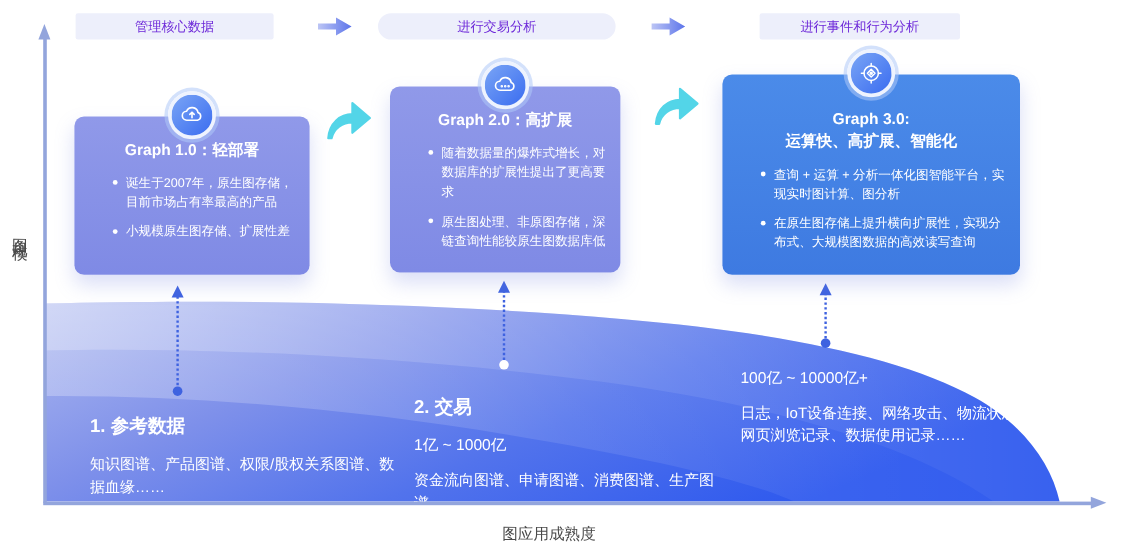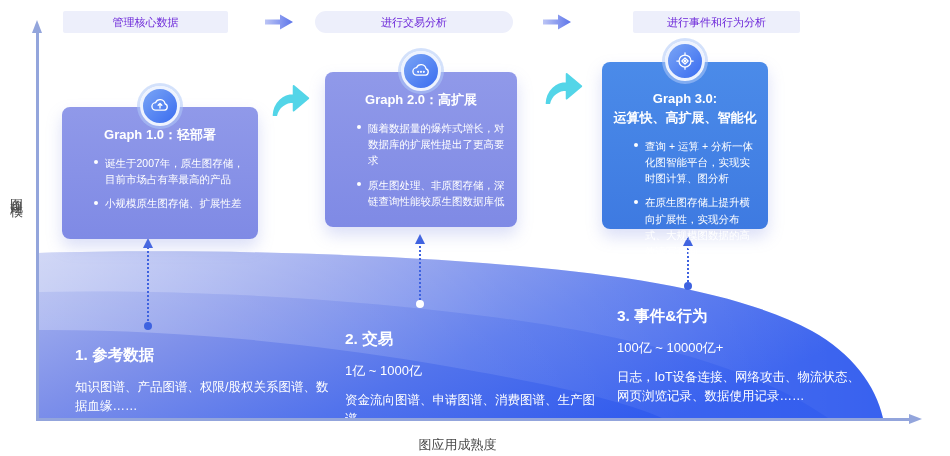--- a/index.html
+++ b/index.html
@@ -19,23 +19,23 @@
   .stage-box{position:absolute;top:11px;height:22px;background:#edeffb;color:#6d28d9;font-size:11px;
     display:flex;align-items:center;justify-content:center;border-radius:2px;z-index:4;}
   #stage1{left:63px;width:165px;}
   #stage2{left:315px;width:198px;border-radius:11px;}
   #stage3{left:633px;width:167px;}
   .stage-arrow{position:absolute;top:12px;width:32px;height:20px;z-index:4;}
   #stagearrow1{left:263px;}
   #stagearrow2{left:541px;}
   
   .card{position:absolute;border-radius:8px;color:#fff;z-index:5;box-shadow:0 8px 16px rgba(125,140,225,.28);}
-  #card1{left:62px;top:107px;width:196px;height:132px;background:linear-gradient(180deg,#9099e9,#7f8ae5);}
+  #card1{left:62px;top:97px;width:196px;height:132px;background:linear-gradient(180deg,#9099e9,#7f8ae5);}
   #card2{left:325px;top:72px;width:192px;height:155px;background:linear-gradient(180deg,#9099e9,#7f8ae5);}
-  #card3{left:602px;top:62px;width:166px;height:167px;background:linear-gradient(180deg,#4b8be9,#3e7ae1);}
+  #card3{left:602px;top:62px;width:248px;height:167px;background:linear-gradient(180deg,#4b8be9,#3e7ae1);}
   .badge{position:absolute;top:-21px;left:50%;transform:translateX(-50%);width:34px;height:34px;border-radius:50%;
     background:linear-gradient(135deg,#7aa5f5,#3a6cf0);border:3px solid #eef3fe;
     box-shadow:0 0 0 3px rgba(175,200,248,.55);display:flex;align-items:center;justify-content:center;}
   .card-title{margin-top:19px;text-align:center;font-weight:bold;font-size:13px;line-height:1.45;}
   #card3 .card-title{margin-top:28px;}
   .card-bullets{margin:10px 0 0;padding:0 12px 0 32px;list-style:none;}
   .card-bullets li{position:relative;padding-left:11px;font-size:10.5px;line-height:1.55;margin-bottom:8px;text-align:left;}
   .card-bullets li::before{content:"";position:absolute;left:0;top:5.5px;width:4px;height:4px;border-radius:50%;background:#fff;}
   
   .connector{position:absolute;width:0;border-left:2px dotted #3e62e0;z-index:4;}
@@ -180,18 +180,17 @@
   <div class="section" id="sec1">
     <div class="sec-title">1. 参考数据</div>
     <div class="sec-desc">知识图谱、产品图谱、权限/股权关系图谱、数据血缘……</div>
   </div>
   <div class="section" id="sec2">
     <div class="sec-title">2. 交易</div>
     <div class="sec-scale">1亿 ~ 1000亿</div>
     <div class="sec-desc">资金流向图谱、申请图谱、消费图谱、生产图谱……</div>
   </div>
   <div class="section" id="sec3">
-    <div class="sec-title">3. 事件&amp;行为</div>
     <div class="sec-scale">100亿 ~ 10000亿+</div>
     <div class="sec-desc">日志，IoT设备连接、网络攻击、物流状态、网页浏览记录、数据使用记录……</div>
   </div>
 
 </div>
 
 </body></html>

